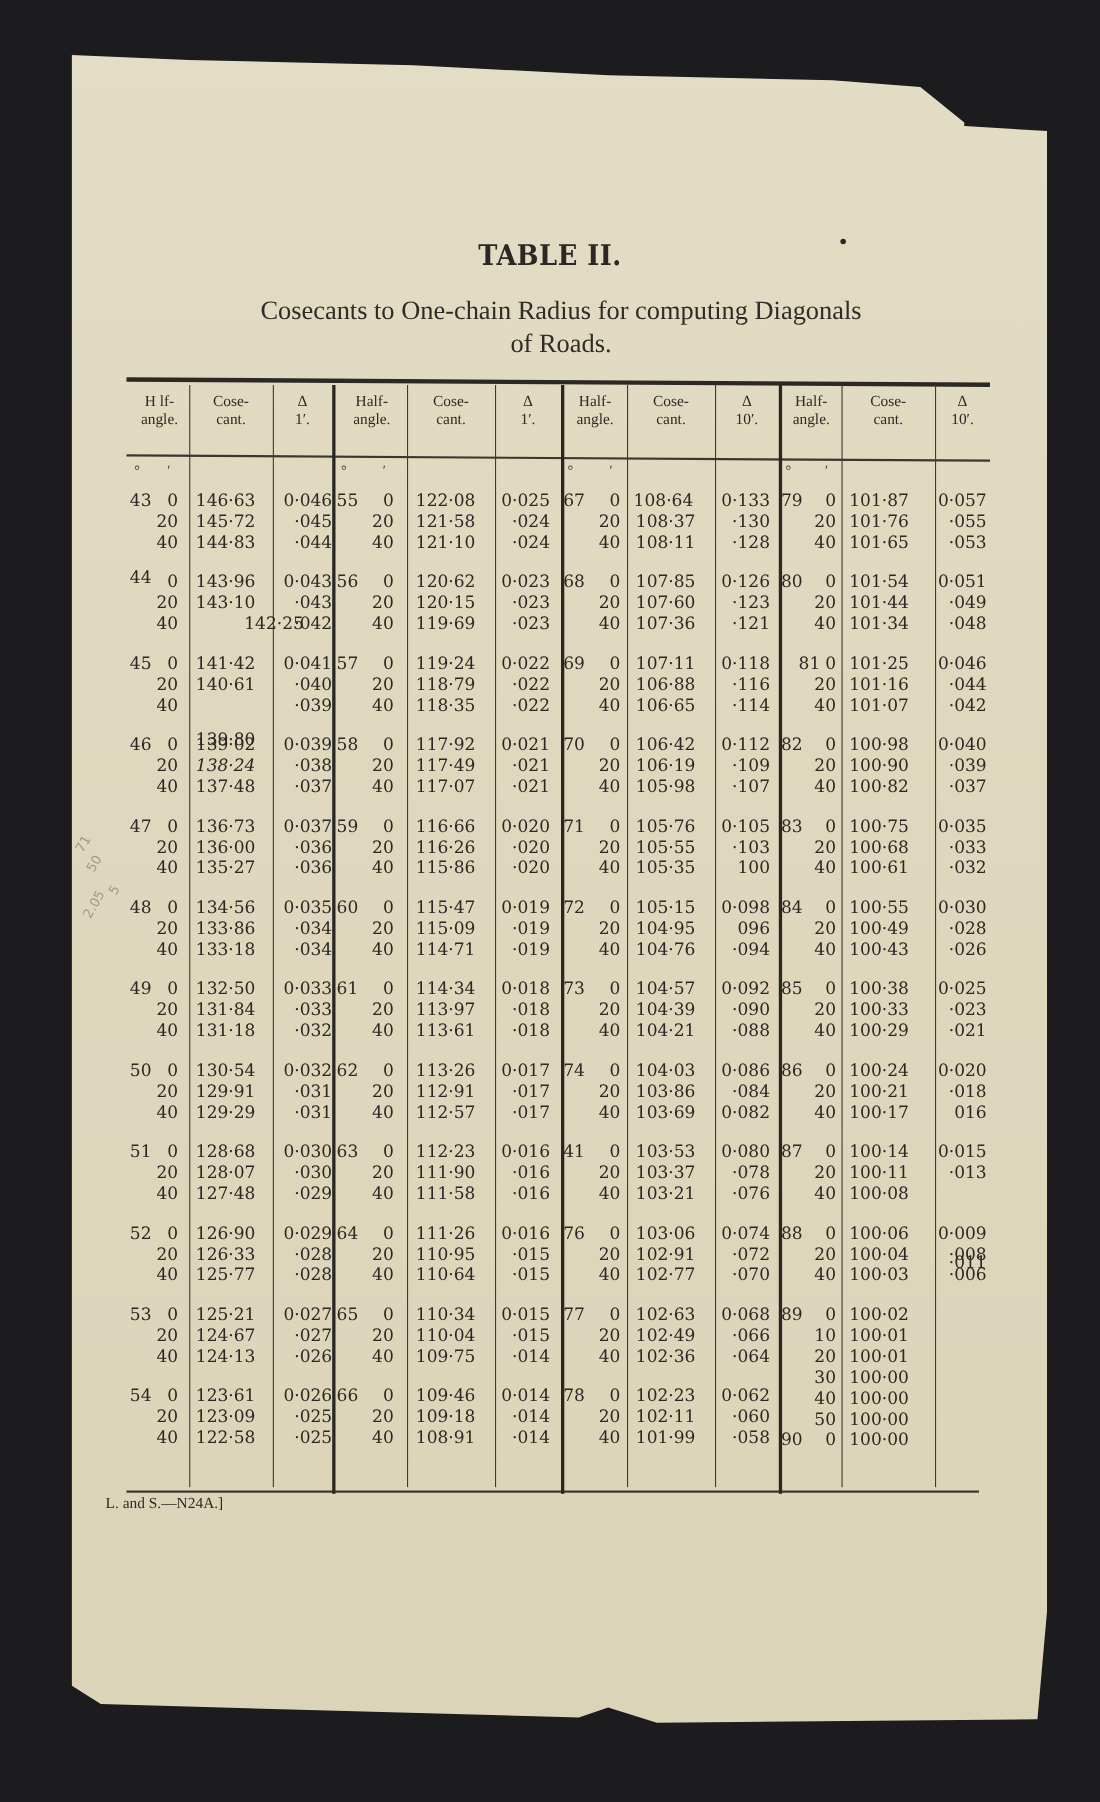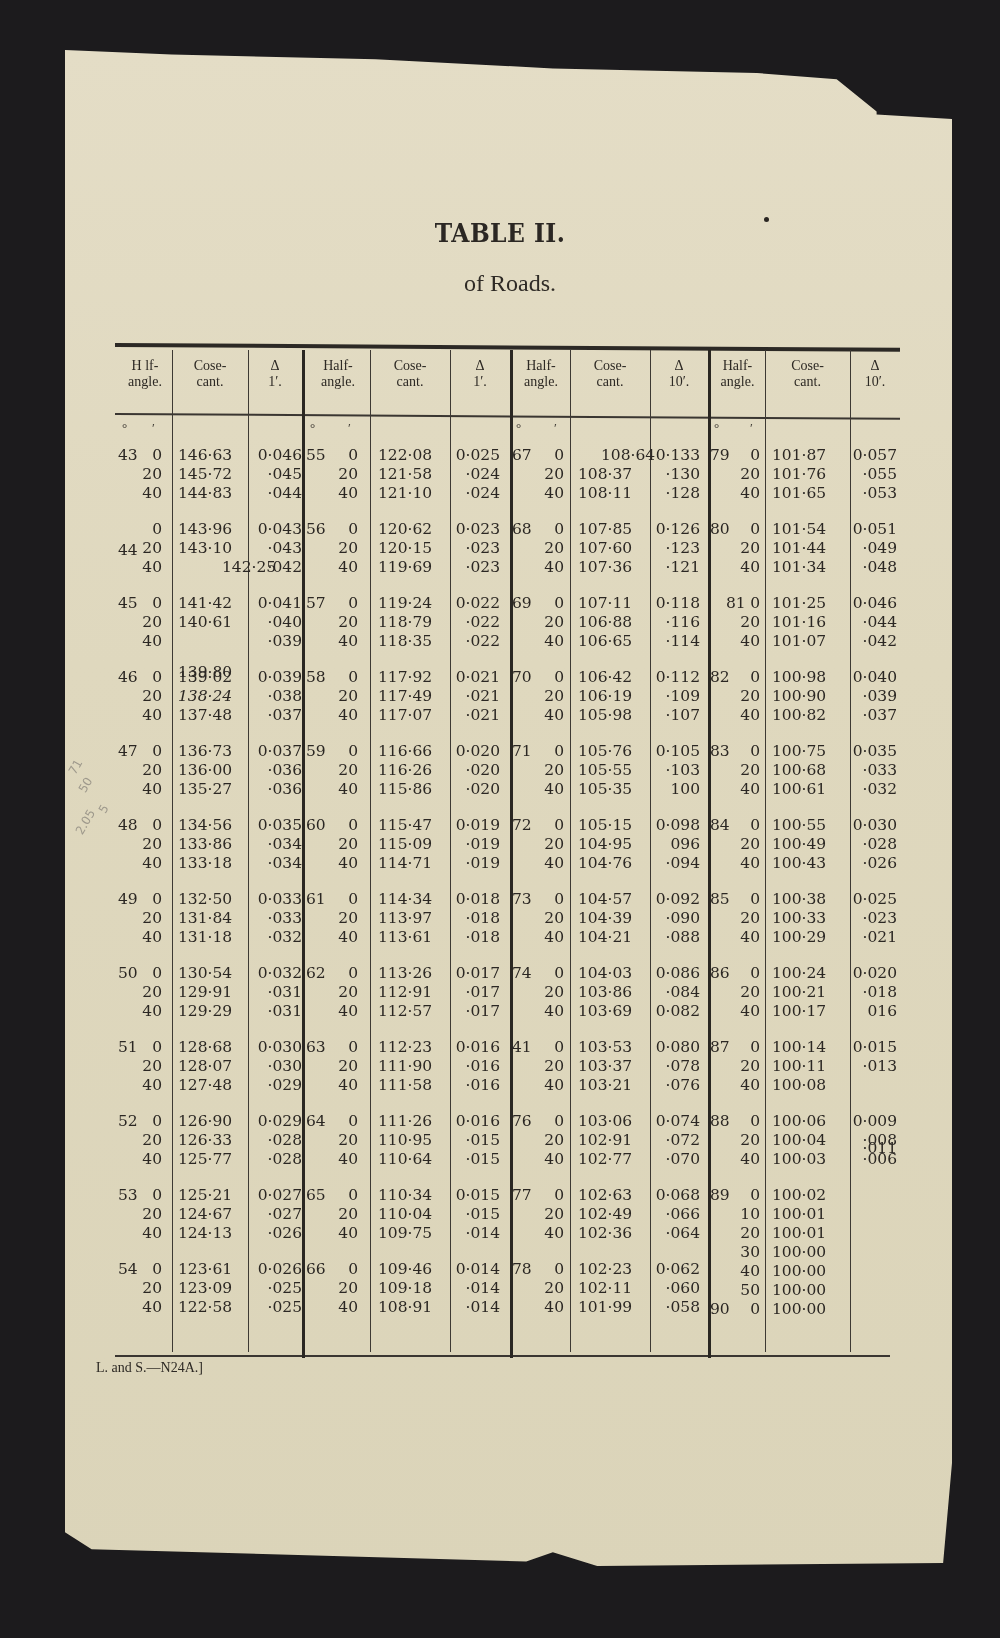--- a/index.html
+++ b/index.html
@@ -65,20 +65,21 @@
 </style>
 </head>
 <body>
 
 <div class="paper"></div>
 
 <div class="dot" style="left:764px;top:217px;"></div>
 
 <div class="title">TABLE II.</div>
 <div class="subtitle">
+  <div>Cosecants to One-chain Radius for computing Diagonals</div>
   <div>of Roads.</div>
 </div>
 
 <div class="rule-top"></div>
 <div class="rule-head"></div>
 <div class="rule-bottom"></div>
 
 <div id="grid">
     <div class="vline" style="left:172px;top:350px;height:1002px;"></div>
     <div class="vline" style="left:248px;top:350px;height:1002px;"></div>
@@ -150,21 +151,21 @@
     <div class="cell deg" style="left:118px;top:446px;">43</div>
     <div class="cell min" style="left:130px;top:446px;">0</div>
     <div class="cell cos" style="left:178px;top:446px;">146·63</div>
     <div class="cell dl" style="left:238px;top:446px;">0·046</div>
     <div class="cell min" style="left:130px;top:465px;">20</div>
     <div class="cell cos" style="left:178px;top:465px;">145·72</div>
     <div class="cell dl" style="left:238px;top:465px;">·045</div>
     <div class="cell min" style="left:130px;top:484px;">40</div>
     <div class="cell cos" style="left:178px;top:484px;">144·83</div>
     <div class="cell dl" style="left:238px;top:484px;">·044</div>
-    <div class="cell deg" style="left:118px;top:541px;text-align:center;">44</div>
+    <div class="cell deg" style="left:118px;top:516px;text-align:center;">44</div>
     <div class="cell min" style="left:130px;top:520px;">0</div>
     <div class="cell cos" style="left:178px;top:520px;">143·96</div>
     <div class="cell dl" style="left:238px;top:520px;">0·043</div>
     <div class="cell min" style="left:130px;top:539px;">20</div>
     <div class="cell cos" style="left:178px;top:539px;">143·10</div>
     <div class="cell dl" style="left:238px;top:539px;">·043</div>
     <div class="cell min" style="left:130px;top:558px;">40</div>
     <div class="cell cos" style="left:178px;top:558px;margin-left:44px;">142·25</div>
     <div class="cell dl" style="left:238px;top:558px;">·042</div>
     <div class="cell deg" style="left:118px;top:594px;">45</div>
@@ -382,21 +383,21 @@
     <div class="cell cos" style="left:378px;top:1260px;">109·46</div>
     <div class="cell dl" style="left:436px;top:1260px;">0·014</div>
     <div class="cell min" style="left:326px;top:1279px;">20</div>
     <div class="cell cos" style="left:378px;top:1279px;">109·18</div>
     <div class="cell dl" style="left:436px;top:1279px;">·014</div>
     <div class="cell min" style="left:326px;top:1298px;">40</div>
     <div class="cell cos" style="left:378px;top:1298px;">108·91</div>
     <div class="cell dl" style="left:436px;top:1298px;">·014</div>
     <div class="cell deg" style="left:512px;top:446px;">67</div>
     <div class="cell min" style="left:532px;top:446px;">0</div>
-    <div class="cell cos" style="left:601px;top:446px;">108·64</div>
+    <div class="cell cos" style="left:576px;top:446px;">108·64</div>
     <div class="cell dl" style="left:636px;top:446px;">0·133</div>
     <div class="cell min" style="left:532px;top:465px;">20</div>
     <div class="cell cos" style="left:578px;top:465px;">108·37</div>
     <div class="cell dl" style="left:636px;top:465px;">·130</div>
     <div class="cell min" style="left:532px;top:484px;">40</div>
     <div class="cell cos" style="left:578px;top:484px;">108·11</div>
     <div class="cell dl" style="left:636px;top:484px;">·128</div>
     <div class="cell deg" style="left:512px;top:520px;">68</div>
     <div class="cell min" style="left:532px;top:520px;">0</div>
     <div class="cell cos" style="left:578px;top:520px;">107·85</div>

